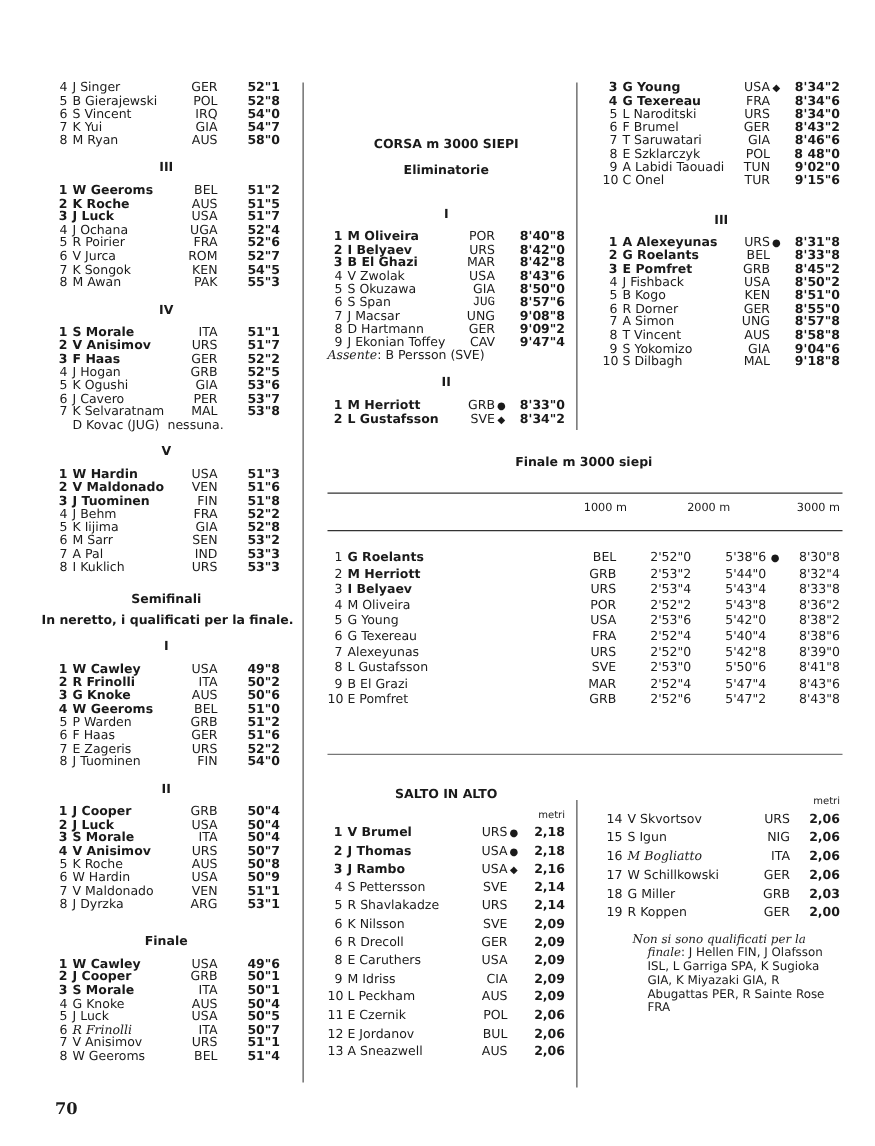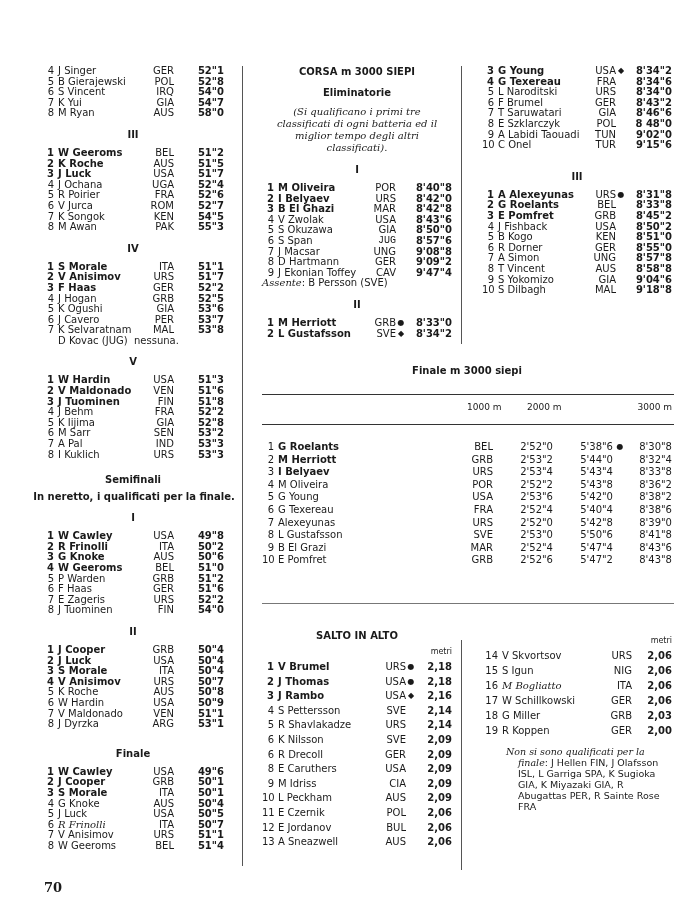--- a/index.html
+++ b/index.html
@@ -362,23 +362,22 @@
         <span class="nm">W Geeroms</span>
         <span class="c" style="font-weight: normal;">BEL</span>
         <span class="t">51"4</span>
       </div>
     </div>
   </div>
 
 <div class="vline" style="left:242px; top:66px; height:800px;"></div>
 
 <div class="col" id="steeple" style="left:262px; top:66px; width:190px;">
-  <div class="h" style="margin-bottom:10px;">CORSA m 3000 SIEPI</div>
-  <div class="h" style="margin-bottom:8px;">Eliminatorie</div>
-  <div class="italic-note" style="padding:0 4px;">(Si qualificano i primi tre classificati di ogni batteria ed il miglior tempo degli altri classificati).</div>
+  <div class="h" style="margin-bottom:10px;margin-top:44px;">CORSA m 3000 SIEPI</div>
+  <div class="h" style="margin-bottom:24px;">Eliminatorie</div>
   <div id="st-h1">
       <div class="roman">I</div>
       <div class="row b">
         <span class="n">1</span>
         <span class="nm">M Oliveira</span>
         <span class="c" style="font-weight: normal; width: 34px;">POR</span>
         <span class="dot" style="font-size: 8px;"></span>
         <span class="t" style="width: 46px;">8'40"8</span>
       </div>
       <div class="row b">
@@ -596,21 +595,21 @@
       </div>
     </div>
 </div>
 
 <div class="h" style="position:absolute; left:262px; width:410px; top:365px;">Finale m 3000 siepi</div>
 <div class="hline" style="left:262px; width:412px; top:394px;"></div>
 <div class="col fin" style="left:262px; width:410px; top:402px;">
   <div class="row" style="font-size:9px;">
     <span style="width:205px;"></span>
     <span style="width:60px;">1000 m</span>
-    <span style="width:80px; text-align:left;">2000 m</span>
+    <span style="width:80px; text-align:center;">2000 m</span>
     <span style="width:65px; text-align:right;">3000 m</span>
   </div>
 </div>
 <div class="hline" style="left:262px; width:412px; top:424px;"></div>
 <div class="col fin" id="st-final" style="left:262px; width:410px; top:441px;">
     <div class="row" style="height: 12.6px; line-height: 12.6px;">
       <span class="n">1</span>
       <span class="nm b">G Roelants</span>
       <span style="width: 40px; text-align: right;">BEL</span>
       <span class="s" style="width: 60px;">2'52"0</span>

